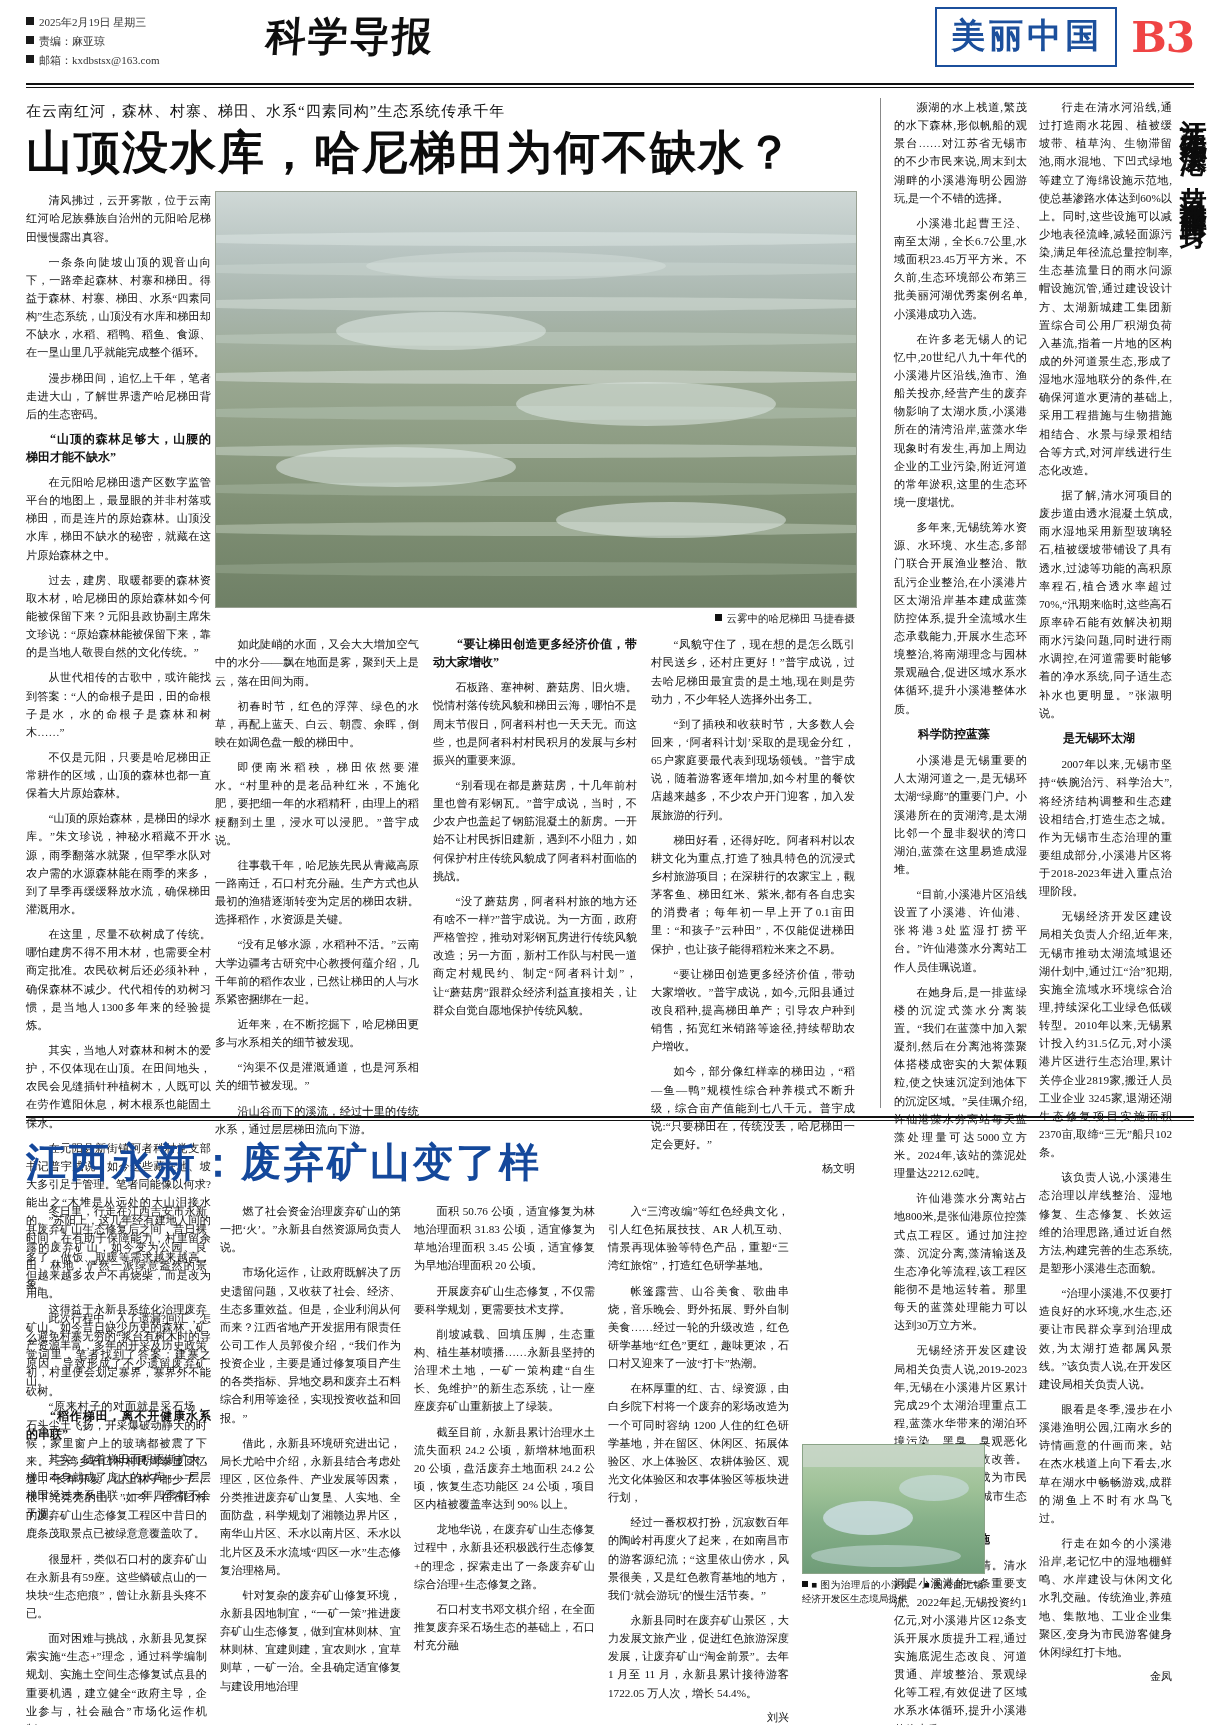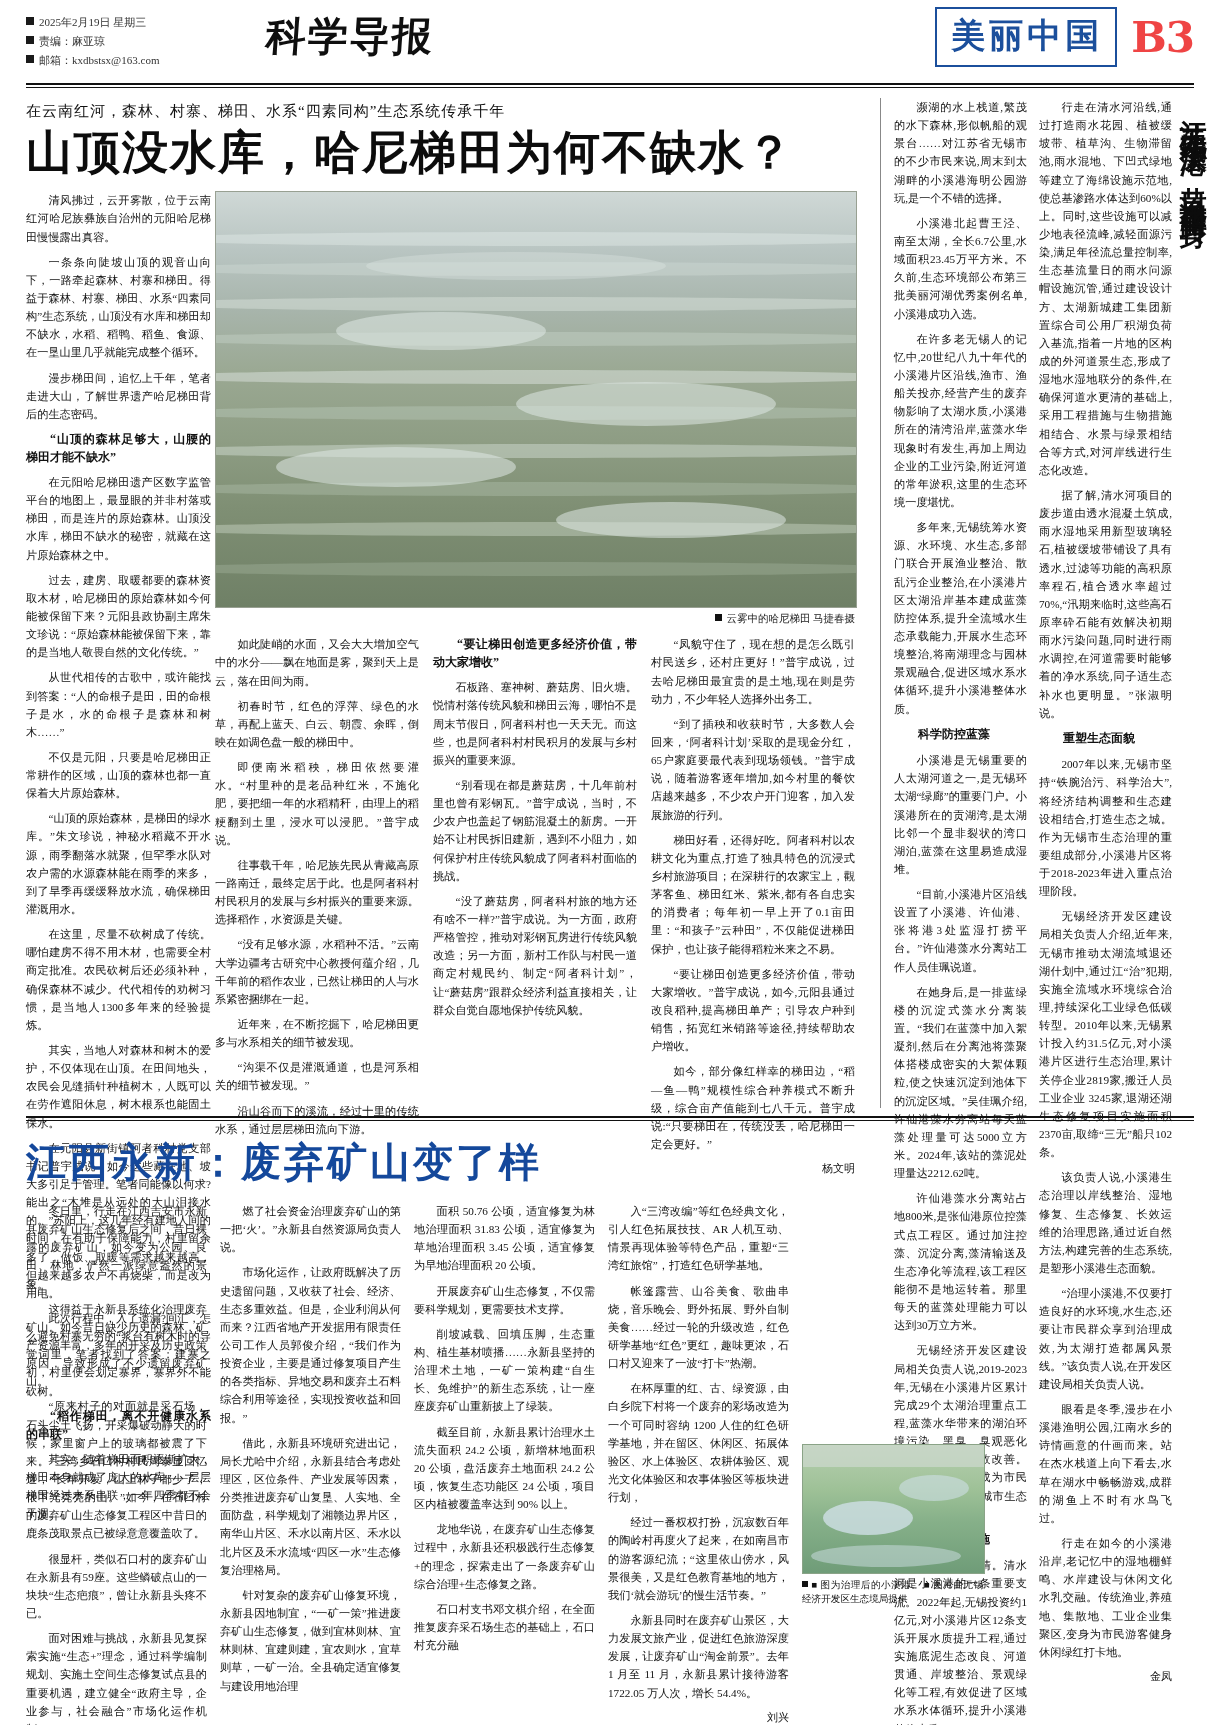--- a/index.html
+++ b/index.html
@@ -185,21 +185,21 @@
             <div class="water" style="left:340px;top:310px;width:230px;height:36px;"></div>
             <div class="water" style="left:150px;top:60px;width:300px;height:28px;opacity:.35;"></div>
           </div>
           <div class="cap"><span class="sq"></span><span>云雾中的哈尼梯田 马捷春摄</span></div>
 
           <div class="three-col">
             <div class="col">
               <p>如此陡峭的水面，又会大大增加空气中的水分——飘在地面是雾，聚到天上是云，落在田间为雨。</p>
               <p>初春时节，红色的浮萍、绿色的水草，再配上蓝天、白云、朝霞、余晖，倒映在如调色盘一般的梯田中。</p>
               <p>即便南米稻秧，梯田依然要灌水。“村里种的是老品种红米，不施化肥，要把细一年的水稻精秆，由理上的稻粳翻到土里，浸水可以浸肥。”普宇成说。</p>
-              <p>往事载千年，哈尼族先民从青藏高原一路南迁，最终定居于此。也是阿者科村村民积月的发展与乡村振兴的重要来源。选择稻作，水资源是关键。</p>
+              <p>往事载千年，哈尼族先民从青藏高原一路南迁，石口村充分融。生产方式也从最初的渔猎逐渐转变为定居的梯田农耕。选择稻作，水资源是关键。</p>
               <p>“没有足够水源，水稻种不活。”云南大学边疆考古研究中心教授何蕴介绍，几千年前的稻作农业，已然让梯田的人与水系紧密捆绑在一起。</p>
               <p>近年来，在不断挖掘下，哈尼梯田更多与水系相关的细节被发现。</p>
               <p>“沟渠不仅是灌溉通道，也是河系相关的细节被发现。”</p>
               <p>沿山谷而下的溪流，经过十里的传统水系，通过层层梯田流向下游。</p>
             </div>
             <div class="col">
               <p class="sub-h">“要让梯田创造更多经济价值，带动大家增收”</p>
               <p>石板路、塞神树、蘑菇房、旧火塘。悦情村落传统风貌和梯田云海，哪怕不是周末节假日，阿者科村也一天天无。而这些，也是阿者科村村民积月的发展与乡村振兴的重要来源。</p>
               <p>“别看现在都是蘑菇房，十几年前村里也曾有彩钢瓦。”普宇成说，当时，不少农户也盖起了钢筋混凝土的新房。一开始不让村民拆旧建新，遇到不小阻力，如何保护村庄传统风貌成了阿者科村面临的挑战。</p>
               <p>“没了蘑菇房，阿者科村旅的地方还有啥不一样?”普宇成说。为一方面，政府严格管控，推动对彩钢瓦房进行传统风貌改造；另一方面，新村工作队与村民一道商定村规民约、制定“阿者科计划”，让“蘑菇房”跟群众经济利益直接相关，让群众自觉自愿地保护传统风貌。</p>
@@ -230,21 +230,21 @@
             <p>“目前,小溪港片区沿线设置了小溪港、许仙港、张将港3处监湿打捞平台。”许仙港藻水分离站工作人员佳珮说道。</p>
             <p>在她身后,是一排蓝绿楼的沉淀式藻水分离装置。“我们在蓝藻中加入絮凝剂,然后在分离池将藻聚体搭楼成密实的大絮体颗粒,使之快速沉淀到池体下的沉淀区域。”吴佳珮介绍,许仙港藻水分离站每天蓝藻处理量可达5000立方米。2024年,该站的藻泥处理量达2212.62吨。</p>
             <p>许仙港藻水分离站占地800米,是张仙港原位控藻式点工程区。通过加注控藻、沉淀分离,藻清输送及生态净化等流程,该工程区能彻不是地运转着。那里每天的蓝藻处理能力可以达到30万立方米。</p>
             <p>无锡经济开发区建设局相关负责人说,2019-2023年,无锡在小溪港片区累计完成29个太湖治理重点工程,蓝藻水华带来的湖泊环境污染、黑臭、臭观恶化等问题均得到有效改善。小溪港片区逐渐成为市民群众心神向往的“城市生态客厅”。</p>
             <p class="rsub">打造海绵设施</p>
             <p>支流净,大河清。清水河是小溪港的一条重要支流。2022年起,无锡投资约1亿元,对小溪港片区12条支浜开展水质提升工程,通过实施底泥生态改良、河道贯通、岸坡整治、景观绿化等工程,有效促进了区域水系水体循环,提升小溪港整体水质。</p>
           </div>
           <div class="rcol">
             <p>行走在清水河沿线,通过打造雨水花园、植被缓坡带、植草沟、生物滞留池,雨水混地、下凹式绿地等建立了海绵设施示范地,使总基渗路水体达到60%以上。同时,这些设施可以减少地表径流峰,减轻面源污染,满足年径流总量控制率,生态基流量日的雨水问源帽设施沉管,通过建设设计方、太湖新城建工集团新置综合司公用厂积湖负荷入基流,指着一片地的区构成的外河道景生态,形成了湿地水湿地联分的条件,在确保河道水更清的基础上,采用工程措施与生物措施相结合、水景与绿景相结合等方式,对河岸线进行生态化改造。</p>
             <p>据了解,清水河项目的废步道由透水混凝土筑成,雨水湿地采用新型玻璃轻石,植被缓坡带铺设了具有透水,过滤等功能的高积原率程石,植合透水率超过70%,“汛期来临时,这些高石原率砕石能有效解决初期雨水污染问题,同时进行雨水调控,在河道需要时能够着的净水系统,同子适生态补水也更明显。”张淑明说。</p>
-            <p class="rsub">重塑生态面貌</p>
+            <p class="rsub">是无锡环太湖</p>
             <p>2007年以来,无锡市坚持“铁腕治污、科学治大”,将经济结构调整和生态建设相结合,打造生态之城。作为无锡市生态治理的重要组成部分,小溪港片区将于2018-2023年进入重点治理阶段。</p>
             <p>无锡经济开发区建设局相关负责人介绍,近年来,无锡市推动太湖流域退还湖什划中,通过江“治”犯期,实施全流域水环境综合治理,持续深化工业绿色低碳转型。2010年以来,无锡累计投入约31.5亿元,对小溪港片区进行生态治理,累计关停企业2819家,搬迁人员工业企业 3245家,退湖还湖生态修复项目实施面积2370亩,取缔“三无”船只102条。</p>
             <p>该负责人说,小溪港生态治理以岸线整治、湿地修复、生态修复、长效运维的治理思路,通过近自然方法,构建完善的生态系统,是塑形小溪港生态面貌。</p>
             <p>“治理小溪港,不仅要打造良好的水环境,水生态,还要让市民群众享到治理成效,为太湖打造都属风景线。”该负责人说,在开发区建设局相关负责人说。</p>
             <p>眼看是冬季,漫步在小溪港渔明公园,江南水乡的诗情画意的什画而来。站在杰水栈道上向下看去,水草在湖水中畅畅游戏,成群的湖鱼上不时有水鸟飞过。</p>
             <p>行走在如今的小溪港沿岸,老记忆中的湿地棚鲜鸣、水岸建设与休闲文化水乳交融。传统渔业,养殖地、集散地、工业企业集聚区,变身为市民游客健身休闲绿红打卡地。</p>
             <div class="rbyline">金凤</div>
           </div>
         </div>
         <div class="vtitle">江苏无锡小溪港：昔日渔市华丽转身</div>

